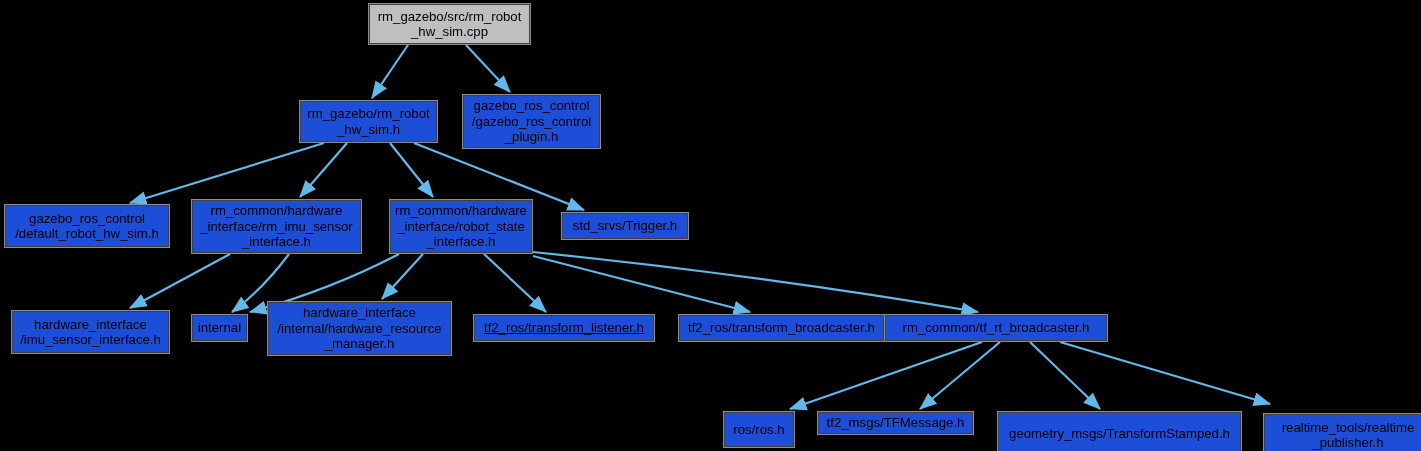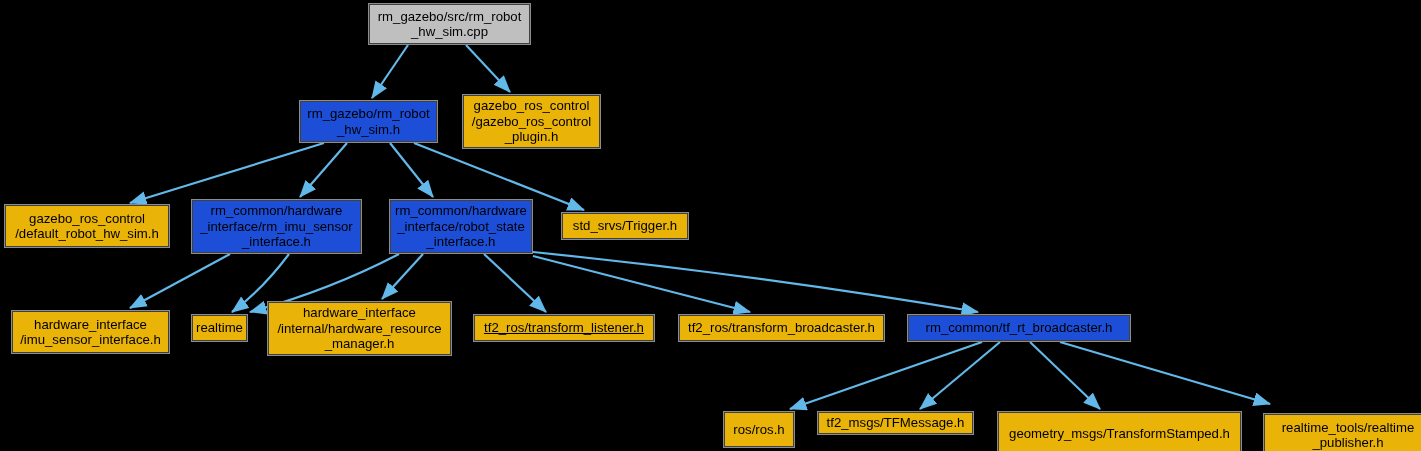--- a/index.html
+++ b/index.html
@@ -37,21 +37,21 @@
     outline: 1px solid #8c8c8c;
     outline-offset: 0px;
     white-space: pre-line;
     padding: 0 1px;
     user-select: none;
   }
   .node-fill-gray {
     background: #bfbfbf;
   }
   .node-fill-light {
-    background: #eab308;
+    background: #1d4ed8;
   }
   .node-fill-white {
     background: #1d4ed8;
   }
   .node-label {
     display: block;
     white-space: pre-line;
   }
 </style>
 </head>
@@ -96,26 +96,26 @@
 /default_robot_hw_sim.h</span></div>
       <div class="graph-node node-fill-white" style="left: 192px; top: 200px; width: 169px; height: 53px;"><span class="node-label">rm_common/hardware
 _interface/rm_imu_sensor
 _interface.h</span></div>
       <div class="graph-node node-fill-white" style="left: 390px; top: 200px; width: 142px; height: 53px;"><span class="node-label">rm_common/hardware
 _interface/robot_state
 _interface.h</span></div>
       <div class="graph-node node-fill-light" style="left: 562px; top: 213px; width: 126px; height: 26px; text-align: right;"><span class="node-label">std_srvs/Trigger.h</span></div>
       <div class="graph-node node-fill-light" style="left: 12px; top: 311px; width: 157px; height: 42px;"><span class="node-label">hardware_interface
 /imu_sensor_interface.h</span></div>
-      <div class="graph-node node-fill-light" style="left: 192px; top: 315px; width: 55px; height: 26px;"><span class="node-label">realtime</span></div>
+      <div class="graph-node node-fill-light" style="left: 192px; top: 315px; width: 55px; height: 26px;"><span class="node-label">internal</span></div>
       <div class="graph-node node-fill-light" style="left: 268px; top: 302px; width: 183px; height: 53px;"><span class="node-label">hardware_interface
 /internal/hardware_resource
 _manager.h</span></div>
       <div class="graph-node node-fill-light" style="left: 474px; top: 315px; width: 180px; height: 26px; text-decoration: underline;"><span class="node-label">tf2_ros/transform_listener.h</span></div>
       <div class="graph-node node-fill-light" style="left: 679px; top: 315px; width: 205px; height: 26px;"><span class="node-label">tf2_ros/transform_broadcaster.h</span></div>
-      <div class="graph-node node-fill-white" style="left: 908px; top: 315px; width: 222px; height: 26px; align-items: center;"><span class="node-label">rm_common/tf_rt_broadcaster.h</span></div>
+      <div class="graph-node node-fill-white" style="left: 885px; top: 315px; width: 222px; height: 26px; align-items: center;"><span class="node-label">rm_common/tf_rt_broadcaster.h</span></div>
       <div class="graph-node node-fill-light" style="left: 724px; top: 412px; width: 70px; height: 35px;"><span class="node-label">ros/ros.h</span></div>
       <div class="graph-node node-fill-light" style="left: 818px; top: 412px; width: 155px; height: 22px;"><span class="node-label">tf2_msgs/TFMessage.h</span></div>
       <div class="graph-node node-fill-light" style="left: 998px; top: 412px; width: 243px; height: 43px;"><span class="node-label">geometry_msgs/TransformStamped.h</span></div>
       <div class="graph-node node-fill-light" style="left: 1264px; top: 406px; width: 168px; height: 42px; margin-top: 8px;"><span class="node-label">realtime_tools/realtime
 _publisher.h</span></div>
     </div>
 </div>
 
 </body></html>

